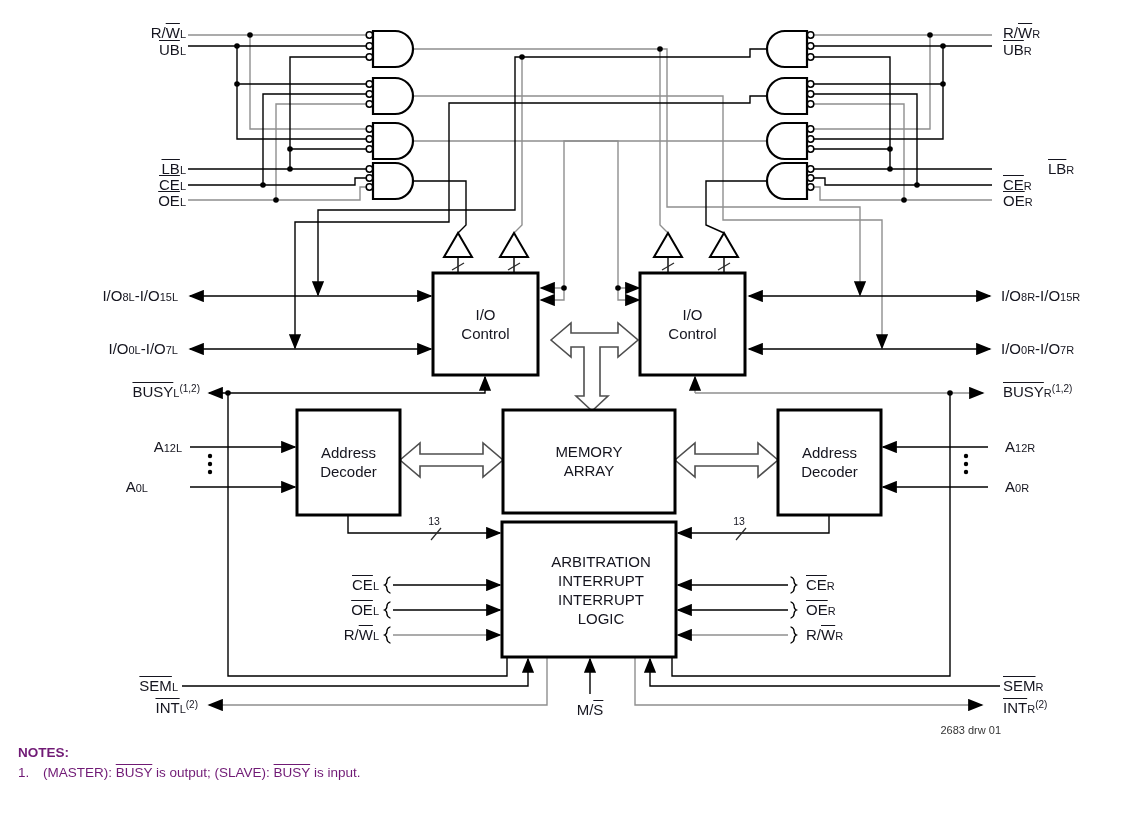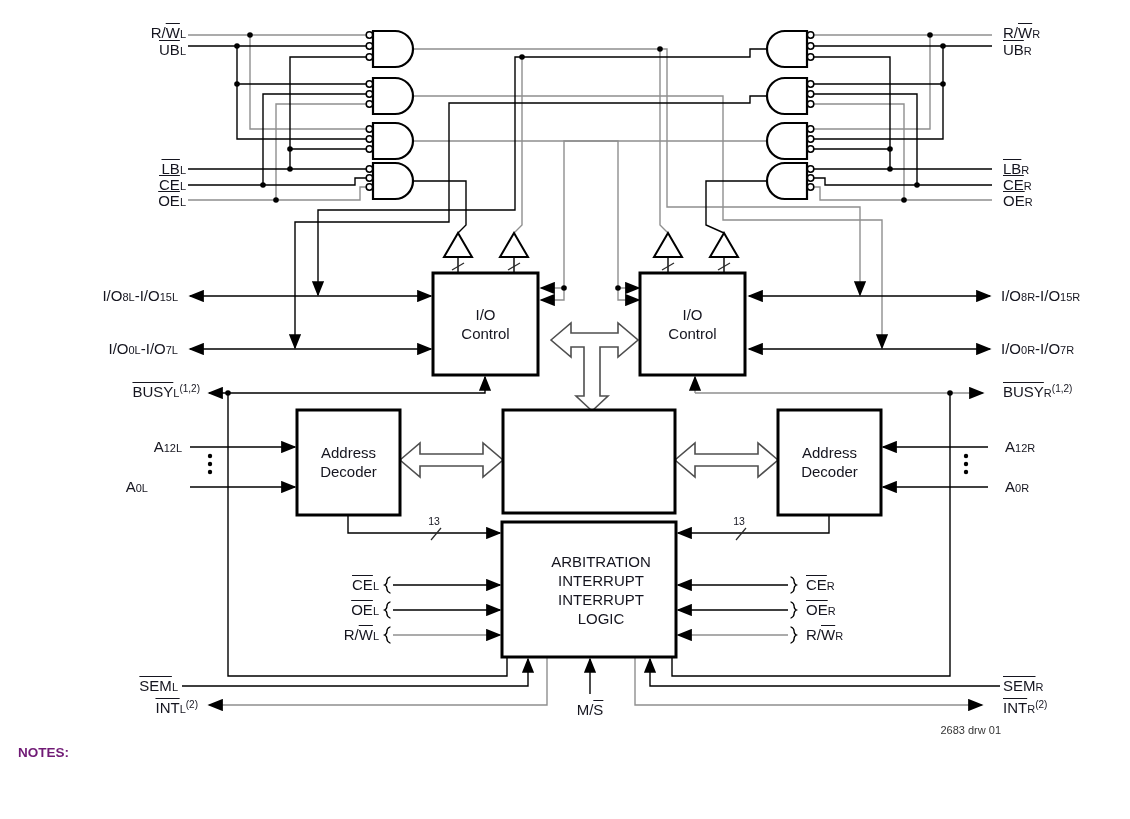--- a/index.html
+++ b/index.html
@@ -217,20 +217,24 @@
 </svg>
 
 <div class="blocktext" style="left:433px;top:305px;width:105px;">
   <div>I/O</div>
       <div>Control</div>
 </div>
 <div class="blocktext" style="left:640px;top:305px;width:105px;">
   <div>I/O</div>
       <div>Control</div>
 </div>
+<div class="blocktext" style="left:503px;top:442px;width:172px;">
+  <div>MEMORY</div>
+      <div>ARRAY</div>
+</div>
 <div class="blocktext" style="left:297px;top:443px;width:103px;">
   <div>Address</div>
       <div>Decoder</div>
 </div>
 <div class="blocktext" style="left:778px;top:443px;width:103px;">
   <div>Address</div>
       <div>Decoder</div>
 </div>
 <div class="blocktext" style="left:502px;top:552px;width:198px;">
   <div>ARBITRATION</div>
@@ -250,34 +254,35 @@
 <div class="sig ra" style="right:948px;top:438px;">A<span class="sb">12L</span></div>
 <div class="sig ra" style="right:982px;top:478px;">A<span class="sb">0L</span></div>
 <div class="sig ra" style="right:751px;top:576px;"><span class="ov">CE</span><span class="sb">L</span></div>
 <div class="sig ra" style="right:751px;top:601px;"><span class="ov">OE</span><span class="sb">L</span></div>
 <div class="sig ra" style="right:751px;top:626px;">R/<span class="ov">W</span><span class="sb">L</span></div>
 <div class="sig ra" style="right:952px;top:677px;"><span class="ov">SEM</span><span class="sb">L</span></div>
 <div class="sig ra" style="right:932px;top:696px;"><span class="ov">INT</span><span class="sb">L</span><span class="sp">(2)</span></div>
 
 <div class="sig" style="left:1003px;top:24px;">R/<span class="ov">W</span><span class="sb">R</span></div>
 <div class="sig" style="left:1003px;top:41px;"><span class="ov">UB</span><span class="sb">R</span></div>
-<div class="sig" style="left:1003px;top:160px;"><span class="ov">LB</span><span class="sb">R</span></div>
+<div class="sig" style="left:1048px;top:160px;"><span class="ov">LB</span><span class="sb">R</span></div>
 <div class="sig" style="left:1003px;top:176px;"><span class="ov">CE</span><span class="sb">R</span></div>
 <div class="sig" style="left:1003px;top:192px;"><span class="ov">OE</span><span class="sb">R</span></div>
 <div class="sig" style="left:1001px;top:287px;">I/O<span class="sb">8R</span>-I/O<span class="sb">15R</span></div>
 <div class="sig" style="left:1001px;top:340px;">I/O<span class="sb">0R</span>-I/O<span class="sb">7R</span></div>
 <div class="sig" style="left:1003px;top:380px;"><span class="ov">BUSY</span><span class="sb">R</span><span class="sp">(1,2)</span></div>
 <div class="sig" style="left:1005px;top:438px;">A<span class="sb">12R</span></div>
 <div class="sig" style="left:1005px;top:478px;">A<span class="sb">0R</span></div>
 <div class="sig" style="left:806px;top:576px;"><span class="ov">CE</span><span class="sb">R</span></div>
 <div class="sig" style="left:806px;top:601px;"><span class="ov">OE</span><span class="sb">R</span></div>
 <div class="sig" style="left:806px;top:626px;">R/<span class="ov">W</span><span class="sb">R</span></div>
 <div class="sig" style="left:1003px;top:677px;"><span class="ov">SEM</span><span class="sb">R</span></div>
 <div class="sig" style="left:1003px;top:696px;"><span class="ov">INT</span><span class="sb">R</span><span class="sp">(2)</span></div>
 
 <div class="sig ms" style="left:568px;top:701px;">M/<span class="ov">S</span></div>
 <div class="caption">2683 drw 01</div>
 
 <div class="notes">
   <div class="hd">NOTES:</div>
+  <div class="nrow"><span class="nnum">1.</span><span>(MASTER): <span class="ov">BUSY</span> is output; (SLAVE): <span class="ov">BUSY</span> is input.</span></div>
 </div>
 
 </div>
 
 </body></html>

